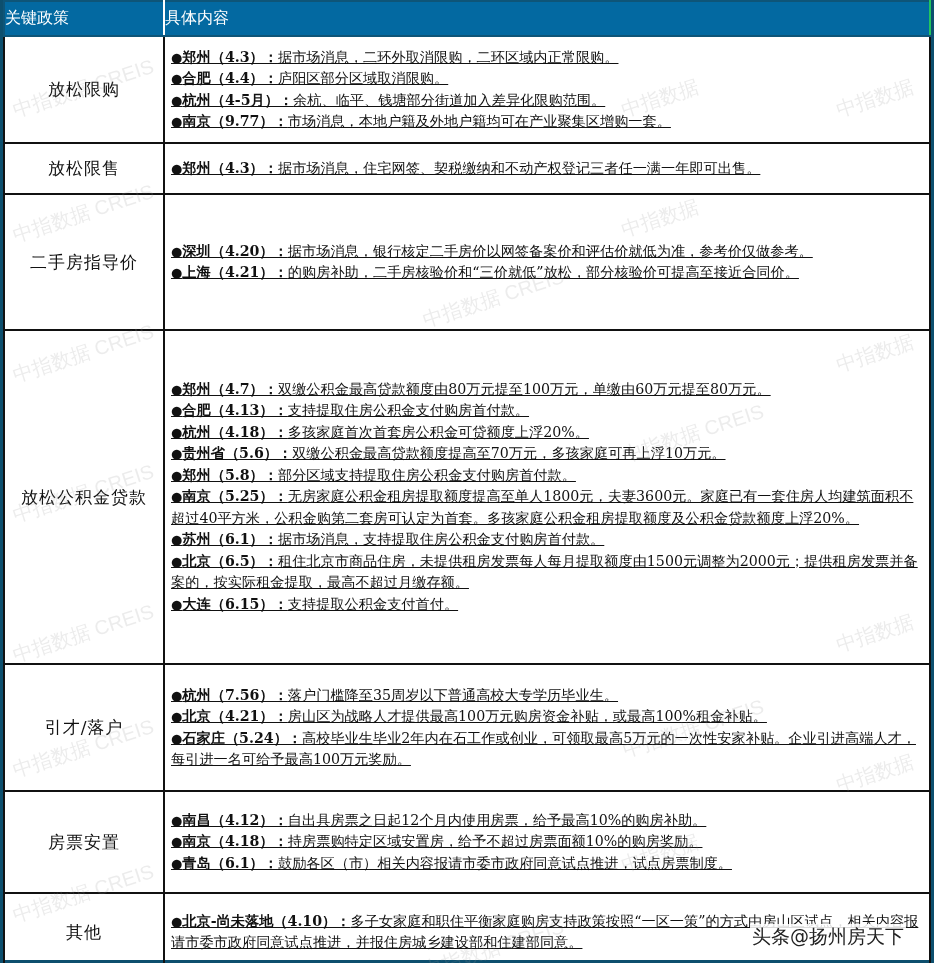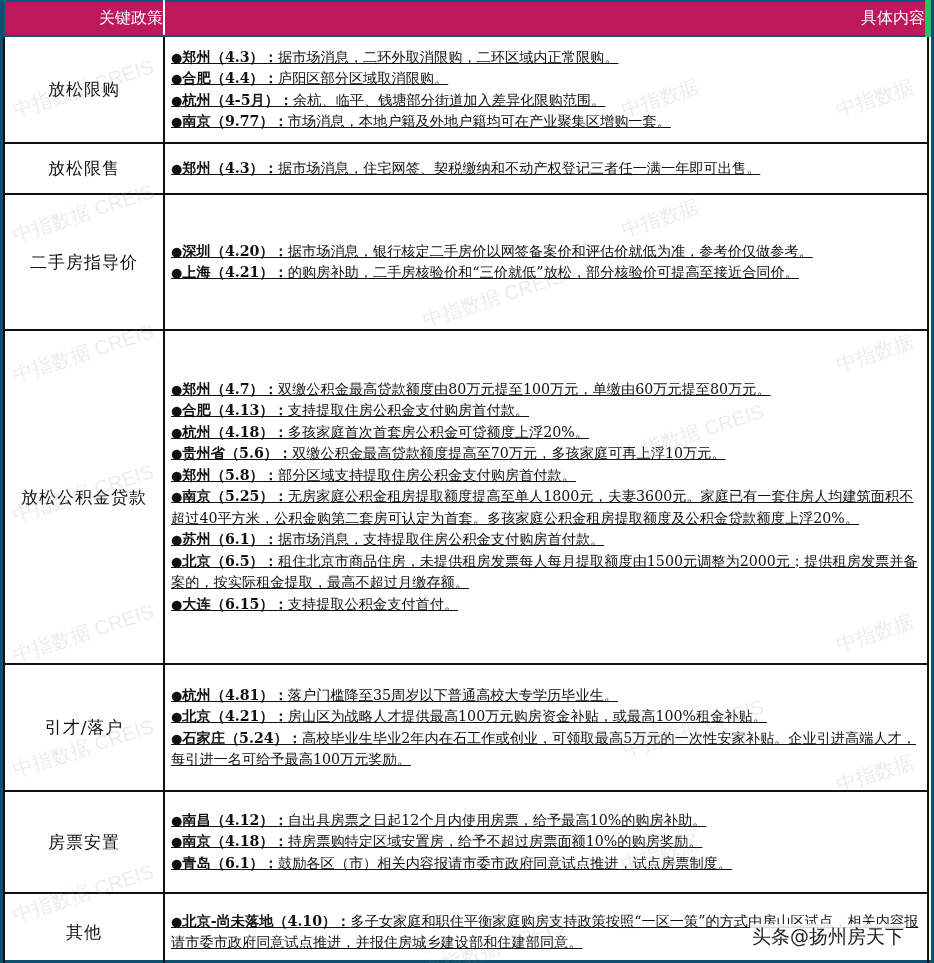--- a/index.html
+++ b/index.html
@@ -1,24 +1,24 @@
 <!DOCTYPE html>
 <html><head>
 <meta charset="utf-8">
 <style>
   html, body { margin: 0; padding: 0; background: #ffffff; }
   body { width: 934px; height: 963px; overflow: hidden; position: relative;
          font-family: "DejaVu Serif", "Liberation Serif", serif; }
   .frame { position: absolute; left: 0; top: 0; width: 934px; height: 963px;
            box-sizing: border-box; border: 3px solid #0d4f6e; border-top: none; }
   table { border-collapse: collapse; width: 928px; table-layout: fixed; position: absolute; left: 3px; top: 0; }
-  th { background: #be185d; color: #ffffff; font-weight: normal; font-size: 16px;
-       height: 33px; padding: 0; text-align: right; border: 2px solid #0e5578;
+  th { background: #0369a1; color: #ffffff; font-weight: normal; font-size: 16px;
+       height: 33px; padding: 0; text-align: left; border: 2px solid #0e5578;
        border-right: 2px solid #ffffff; }
-  th:last-child { border-right: 6px solid #22c55e; }
+  th:last-child { border-right: 2px solid #22c55e; }
   td { border: 2px solid #111; vertical-align: middle; padding: 0; color: #111; }
   td.cat { width: 158px; text-align: center; font-weight: normal; font-size: 17px; letter-spacing: 1px; }
   td.content { padding: 0 6px 0 6px; font-size: 14.2px; line-height: 21.5px; }
   .item { margin: 0; text-decoration: underline; }
   .city { font-weight: bold; }
   .dot { font-size: 13px; }
   .wm { position: absolute; color: rgba(150,150,150,0.18); font-family: "Liberation Sans", sans-serif;
         font-size: 20px; transform: rotate(-18deg); pointer-events: none; white-space: nowrap; }
   .badge { position: absolute; right: 28px; top: 924px; font-family: "DejaVu Sans", sans-serif;
            font-size: 19px; color: #222; background: rgba(255,255,255,0.85); padding: 0 2px; }
@@ -72,21 +72,21 @@
           <p class="item"><span class="dot">●</span><span class="city">郑州（5.8）：</span><span>部分区域支持提取住房公积金支付购房首付款。</span></p>
           <p class="item"><span class="dot">●</span><span class="city">南京（5.25）：</span><span>无房家庭公积金租房提取额度提高至单人1800元，夫妻3600元。家庭已有一套住房人均建筑面积不超过40平方米，公积金购第二套房可认定为首套。多孩家庭公积金租房提取额度及公积金贷款额度上浮20%。</span></p>
           <p class="item"><span class="dot">●</span><span class="city">苏州（6.1）：</span><span>据市场消息，支持提取住房公积金支付购房首付款。</span></p>
           <p class="item"><span class="dot">●</span><span class="city">北京（6.5）：</span><span>租住北京市商品住房，未提供租房发票每人每月提取额度由1500元调整为2000元；提供租房发票并备案的，按实际租金提取，最高不超过月缴存额。</span></p>
           <p class="item"><span class="dot">●</span><span class="city">大连（6.15）：</span><span>支持提取公积金支付首付。</span></p>
         </td>
       </tr>
       <tr style="height: 127px;">
         <td class="cat">引才/落户</td>
         <td class="content">
-          <p class="item"><span class="dot">●</span><span class="city">杭州（4.81）：</span><span>落户门槛降至35周岁以下普通高校大专学历毕业生。</span></p>
+          <p class="item"><span class="dot">●</span><span class="city">杭州（7.56）：</span><span>落户门槛降至35周岁以下普通高校大专学历毕业生。</span></p>
           <p class="item"><span class="dot">●</span><span class="city">北京（4.21）：</span><span>房山区为战略人才提供最高100万元购房资金补贴，或最高100%租金补贴。</span></p>
           <p class="item"><span class="dot">●</span><span class="city">石家庄（5.24）：</span><span>高校毕业生毕业2年内在石工作或创业，可领取最高5万元的一次性安家补贴。企业引进高端人才，每引进一名可给予最高100万元奖励。</span></p>
         </td>
       </tr>
       <tr style="height: 102px;">
         <td class="cat">房票安置</td>
         <td class="content">
           <p class="item"><span class="dot">●</span><span class="city">南昌（4.12）：</span><span>自出具房票之日起12个月内使用房票，给予最高10%的购房补助。</span></p>
           <p class="item"><span class="dot">●</span><span class="city">南京（4.18）：</span><span>持房票购特定区域安置房，给予不超过房票面额10%的购房奖励。</span></p>
           <p class="item"><span class="dot">●</span><span class="city">青岛（6.1）：</span><span>鼓励各区（市）相关内容报请市委市政府同意试点推进，试点房票制度。</span></p>

